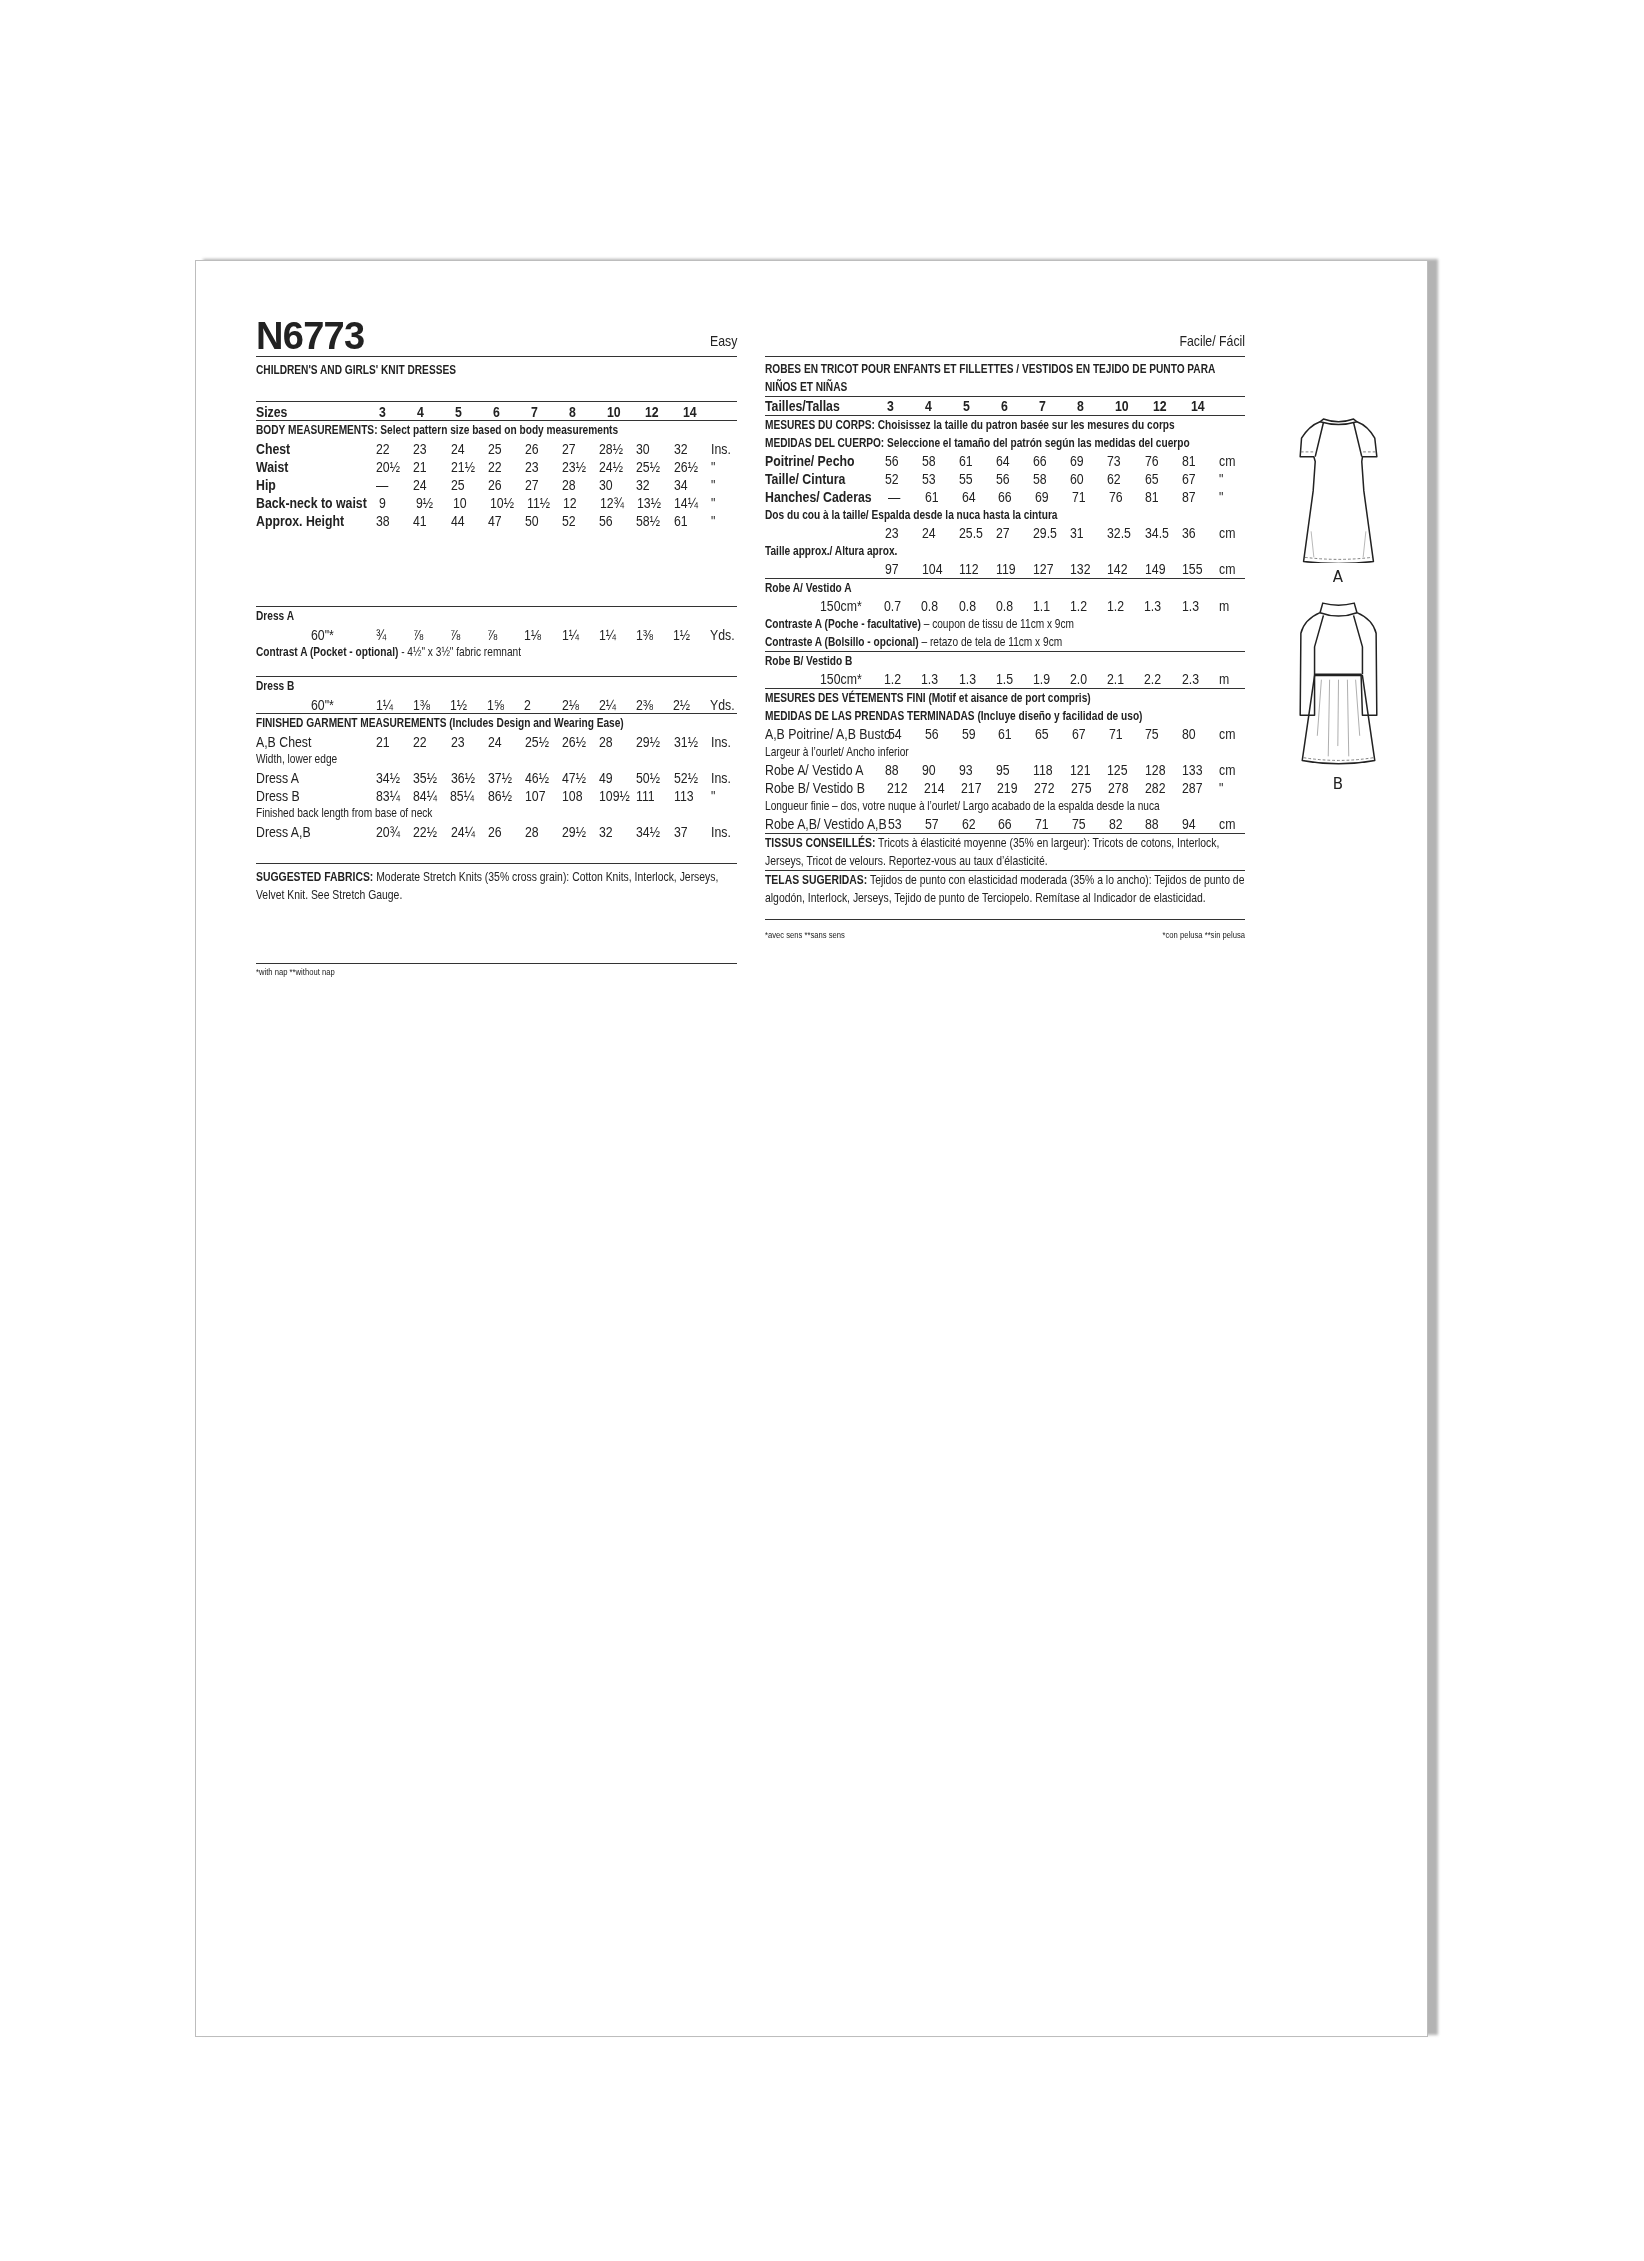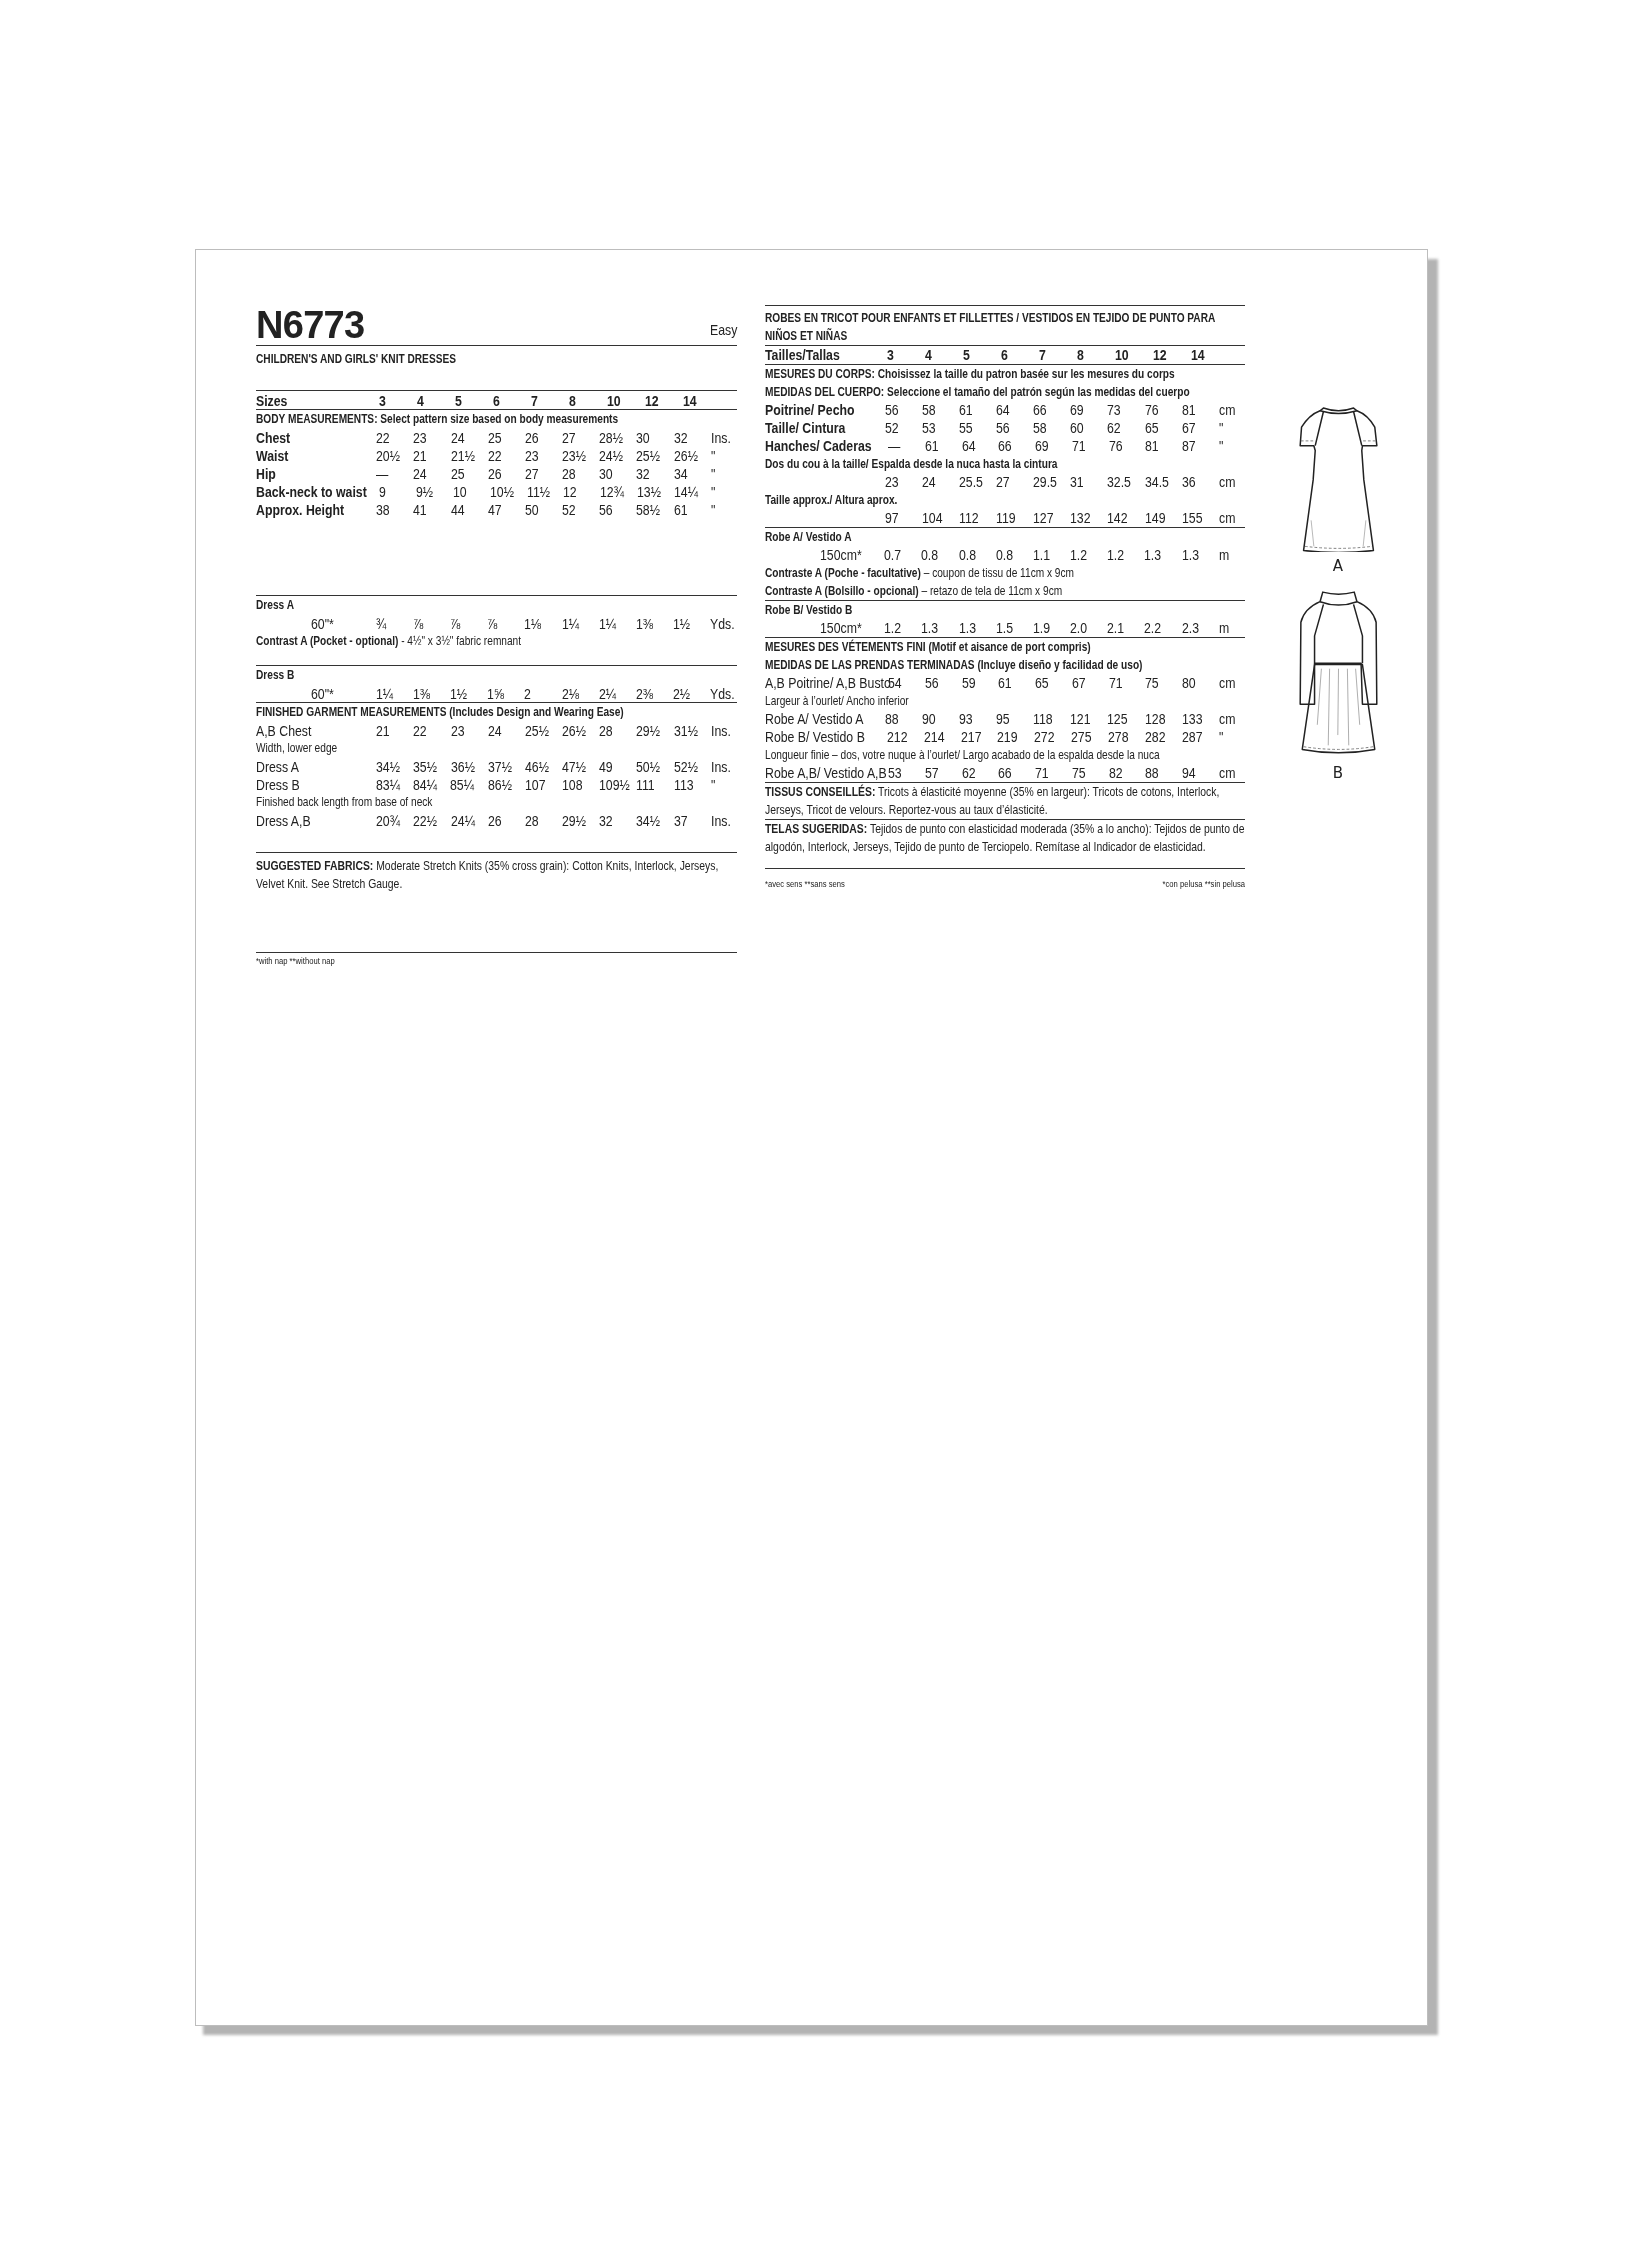--- a/index.html
+++ b/index.html
@@ -1,19 +1,19 @@
 <!DOCTYPE html>
 <html style="font-size:11px"><head>
 <meta charset="utf-8">
 <style>
   html, body { margin:0; padding:0; }
   body { width:1645px; height:2261px; background:#ffffff; position:relative; overflow:hidden;
          font-family:"Liberation Sans", sans-serif; color:#222; }
   .shadow { position:absolute; left:203px; top:259px; width:1235px; height:1776px; background:#b3b3b3; filter:blur(1.4px); }
-  .page { position:absolute; left:195px; top:249px; width:1233px; height:1777px; background:#fff; border:1.4px solid #bdbdbd; box-sizing:border-box; }
+  .page { position:absolute; left:195px; top:260px; width:1233px; height:1777px; background:#fff; border:1.4px solid #bdbdbd; box-sizing:border-box; }
   .col { position:absolute; font-family:"Liberation Sans", sans-serif; font-stretch:condensed; }
   .left { left:60px; top:55px; width:481px; }
   .right { left:569px; top:55px; width:480px; }
   .code { font-size:38px; font-weight:bold; letter-spacing:-0.7px; line-height:41px; height:40px; }
   .diff { position:absolute; right:0; top:16.4px; font-size:15px; transform:scaleX(0.82); transform-origin:right; }
   .rule { border-top:2.1px solid #333; }
   .rule.thin { border-top:1.4px solid #333; }
   .t { font-size:13px; line-height:18px; transform:scaleX(0.78); transform-origin:left; white-space:nowrap; width:128%; }
   .b { font-weight:bold; }
   .row { display:flex; height:18px; align-items:center; font-size:15px; white-space:nowrap; }
@@ -218,20 +218,23 @@
     </div>
     <div style="height:23px"></div>
     <div class="rule thin"></div>
     <div class="fab" style="margin-top:4.1px;"><b>SUGGESTED FABRICS:</b><span> Moderate Stretch Knits (35% cross grain): Cotton Knits, Interlock, Jerseys, Velvet Knit. See Stretch Gauge.</span></div>
     <div style="height:59px"></div>
     <div class="rule thin"></div>
     <div class="foot" style="margin-top:2.7px;">*with nap   **without nap</div>
   </div>
 
   <div class="col right">
+    <div style="position:relative; height:40px;">
+      <div class="diff">Facile/ Fácil</div>
+    </div>
     <div class="rule thin"></div>
     <div class="t b" style="white-space:normal; width:126%; margin-top:2.7px;">ROBES EN TRICOT POUR ENFANTS ET FILLETTES / VESTIDOS EN TEJIDO DE PUNTO PARA NIÑOS ET NIÑAS</div>
     <div class="rule thin"></div>
     <div class="row b">
       <span class="lbl2" style="width:122px">Tailles/Tallas</span>
       <span class="c">3</span>
       <span class="c">4</span>
       <span class="c">5</span>
       <span class="c">6</span>
       <span class="c">7</span>

